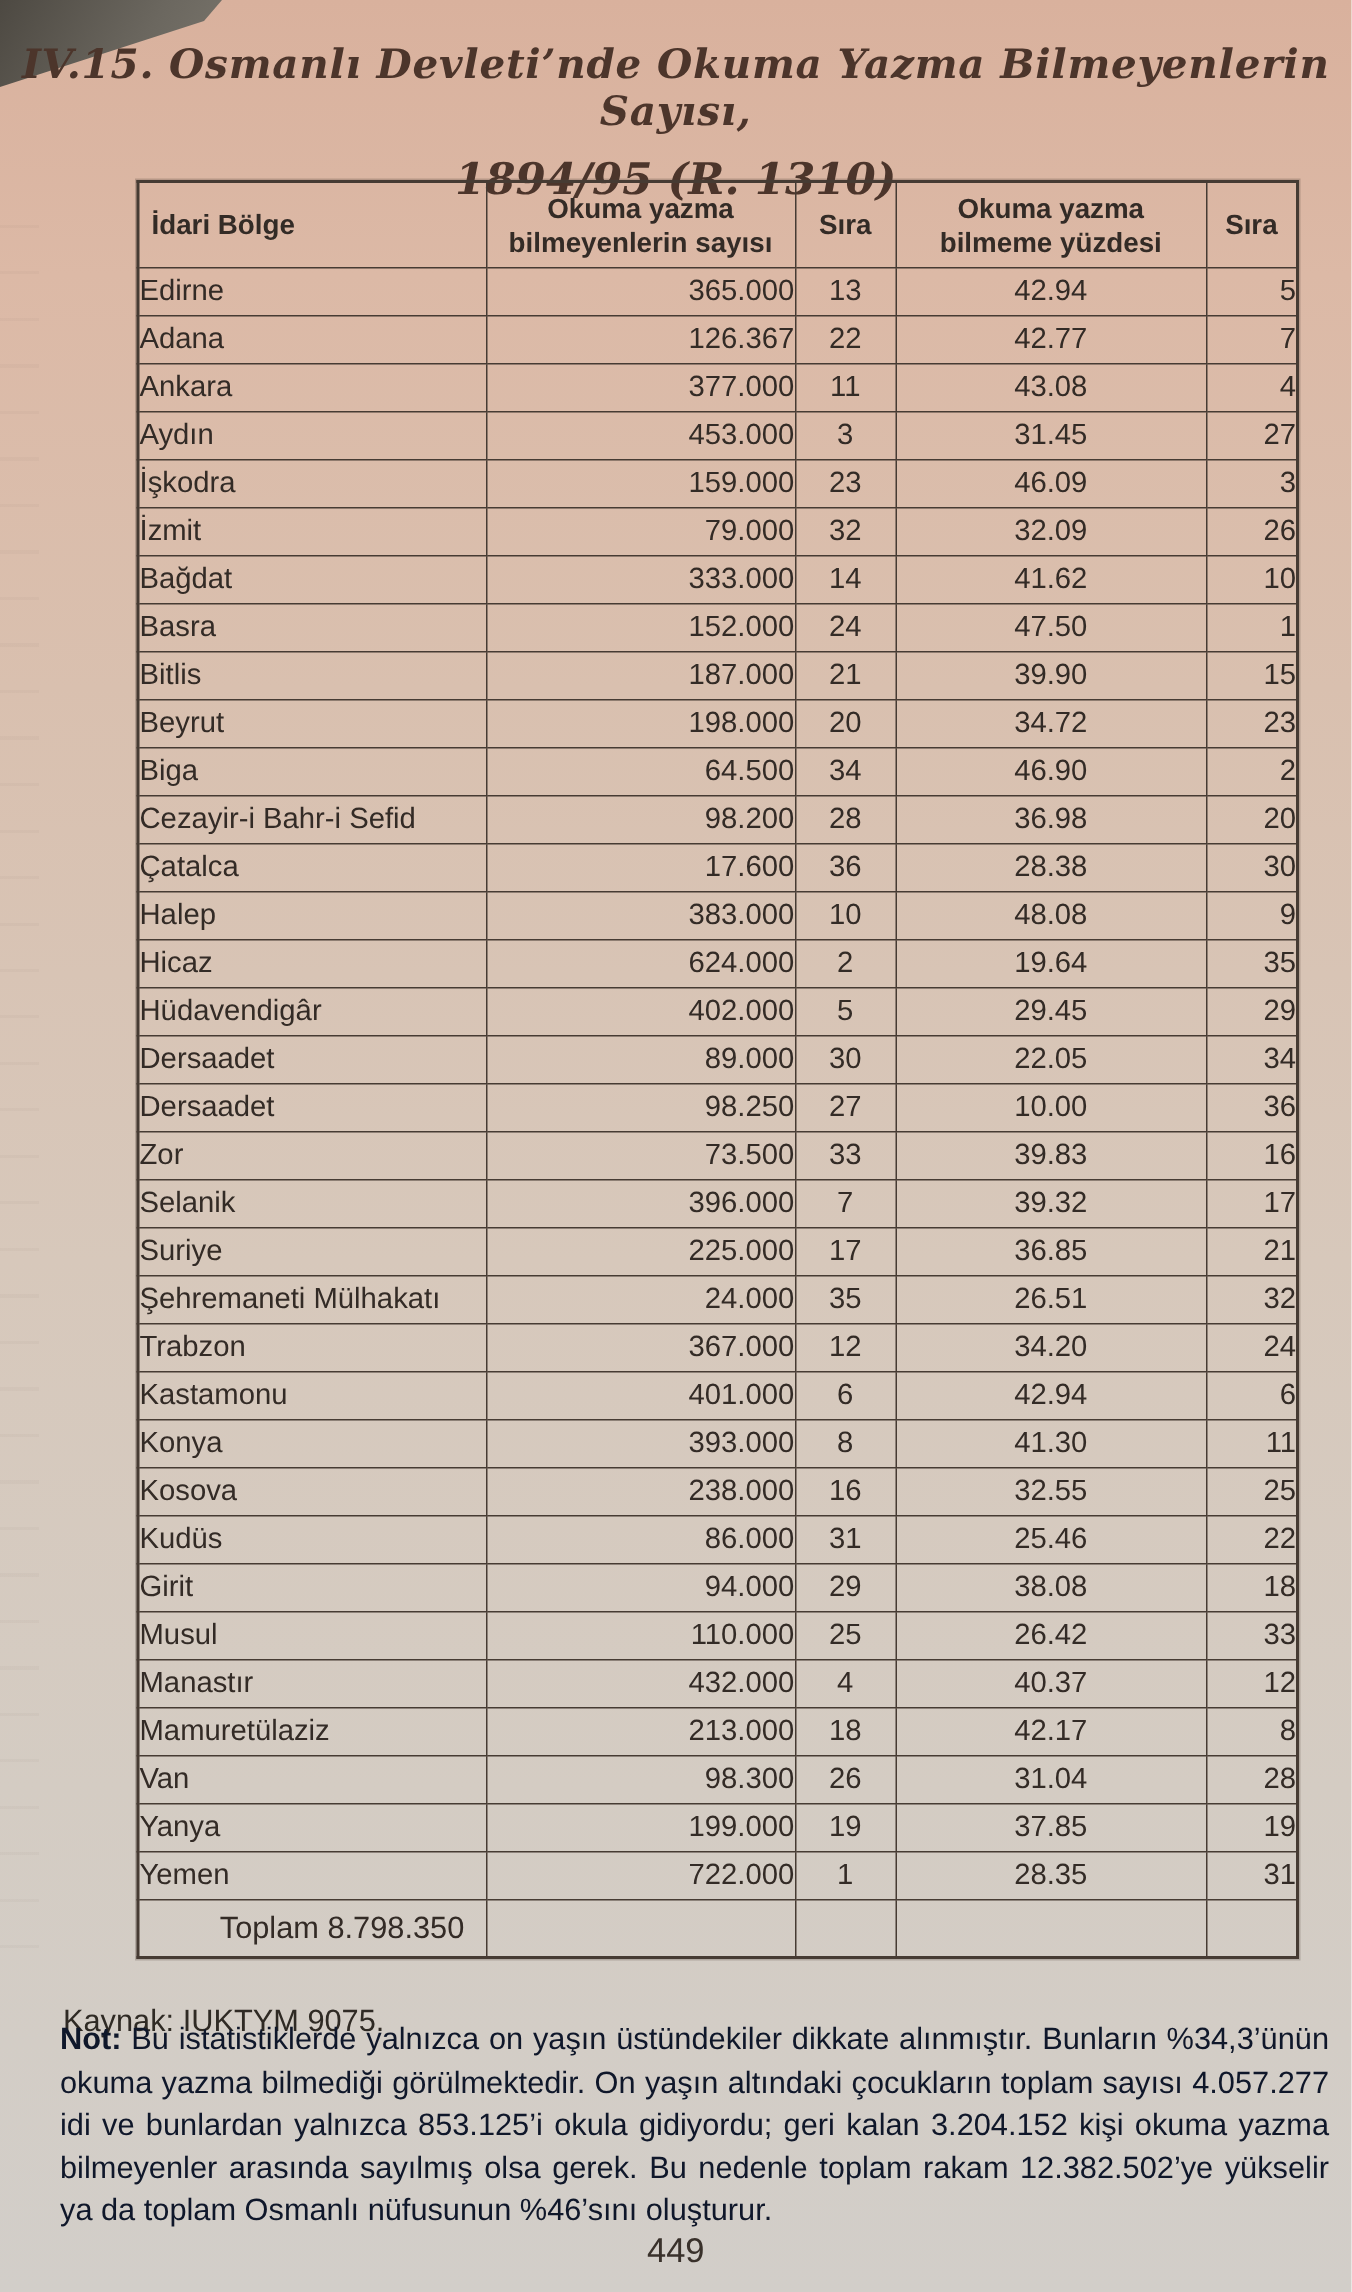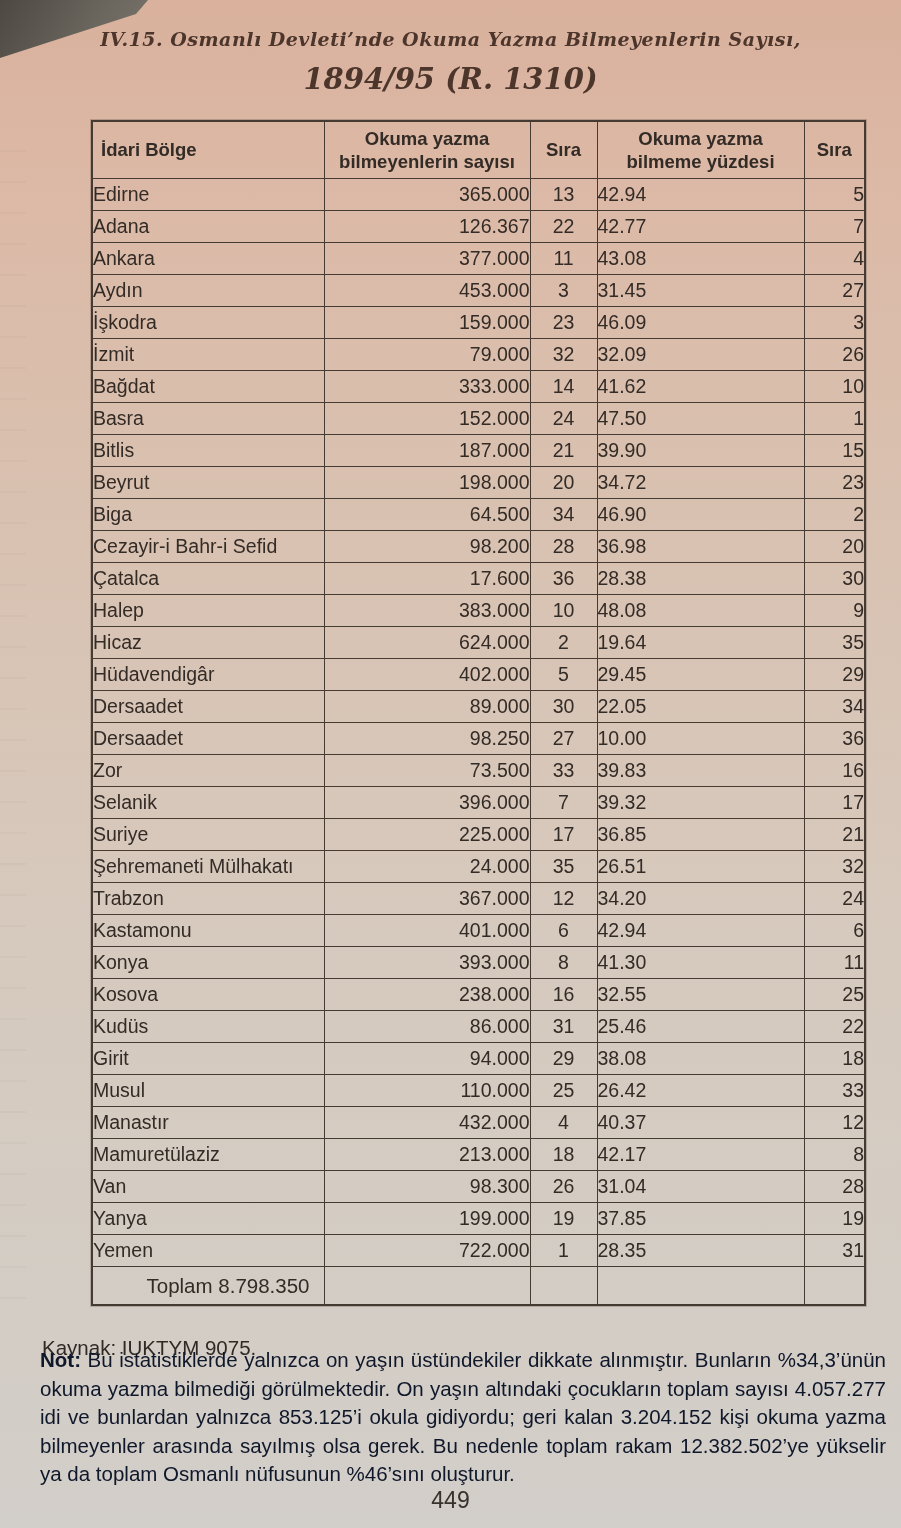--- a/index.html
+++ b/index.html
@@ -33,21 +33,21 @@
     position: absolute;
     top: 28px;
     left: 0;
     width: 100%;
     text-align: center;
     font-family: "DejaVu Serif", "Liberation Serif", serif;
     font-style: italic;
     font-weight: bold;
     color: #4c352b;
   }
-  .title-line1 { font-size: 19px; letter-spacing: 0.5px; }
+  .title-line1 { font-size: 27px; letter-spacing: 0.5px; }
   .title-line2 { font-size: 29px; margin-top: 12px; }
 
   .table-wrap {
     position: absolute;
     left: 91px;
     top: 120px;
     width: 654px;
   }
   table.stats {
     width: 100%;
@@ -75,21 +75,21 @@
     font-size: 18.5px;
     text-align: center;
     line-height: 1.25;
     vertical-align: middle;
   }
   table.stats thead th.h-region { text-align: left; padding-left: 8px; }
   table.stats tbody td { height: 31px; vertical-align: middle; }
   td.cell-region { text-align: left;  padding-left: 8px;  font-size: 20px; }
   td.cell-count  { text-align: right; padding-right: 10px; }
   td.cell-rank1  { text-align: center; }
-  td.cell-pct    { text-align: left; padding-right: 13px; }
+  td.cell-pct    { text-align: center; padding-right: 13px; }
   td.cell-rank2  { text-align: right; padding-right: 10px; }
   tr.total-row td { height: 37px; }
   tr.total-row td.cell-region { text-align: right; padding-right: 14px; font-size: 20.5px; }
 
   .source-line {
     position: absolute;
     left: 42px;
     top: 1336px;
     font-size: 20.5px;
     color: #2f2а24;

